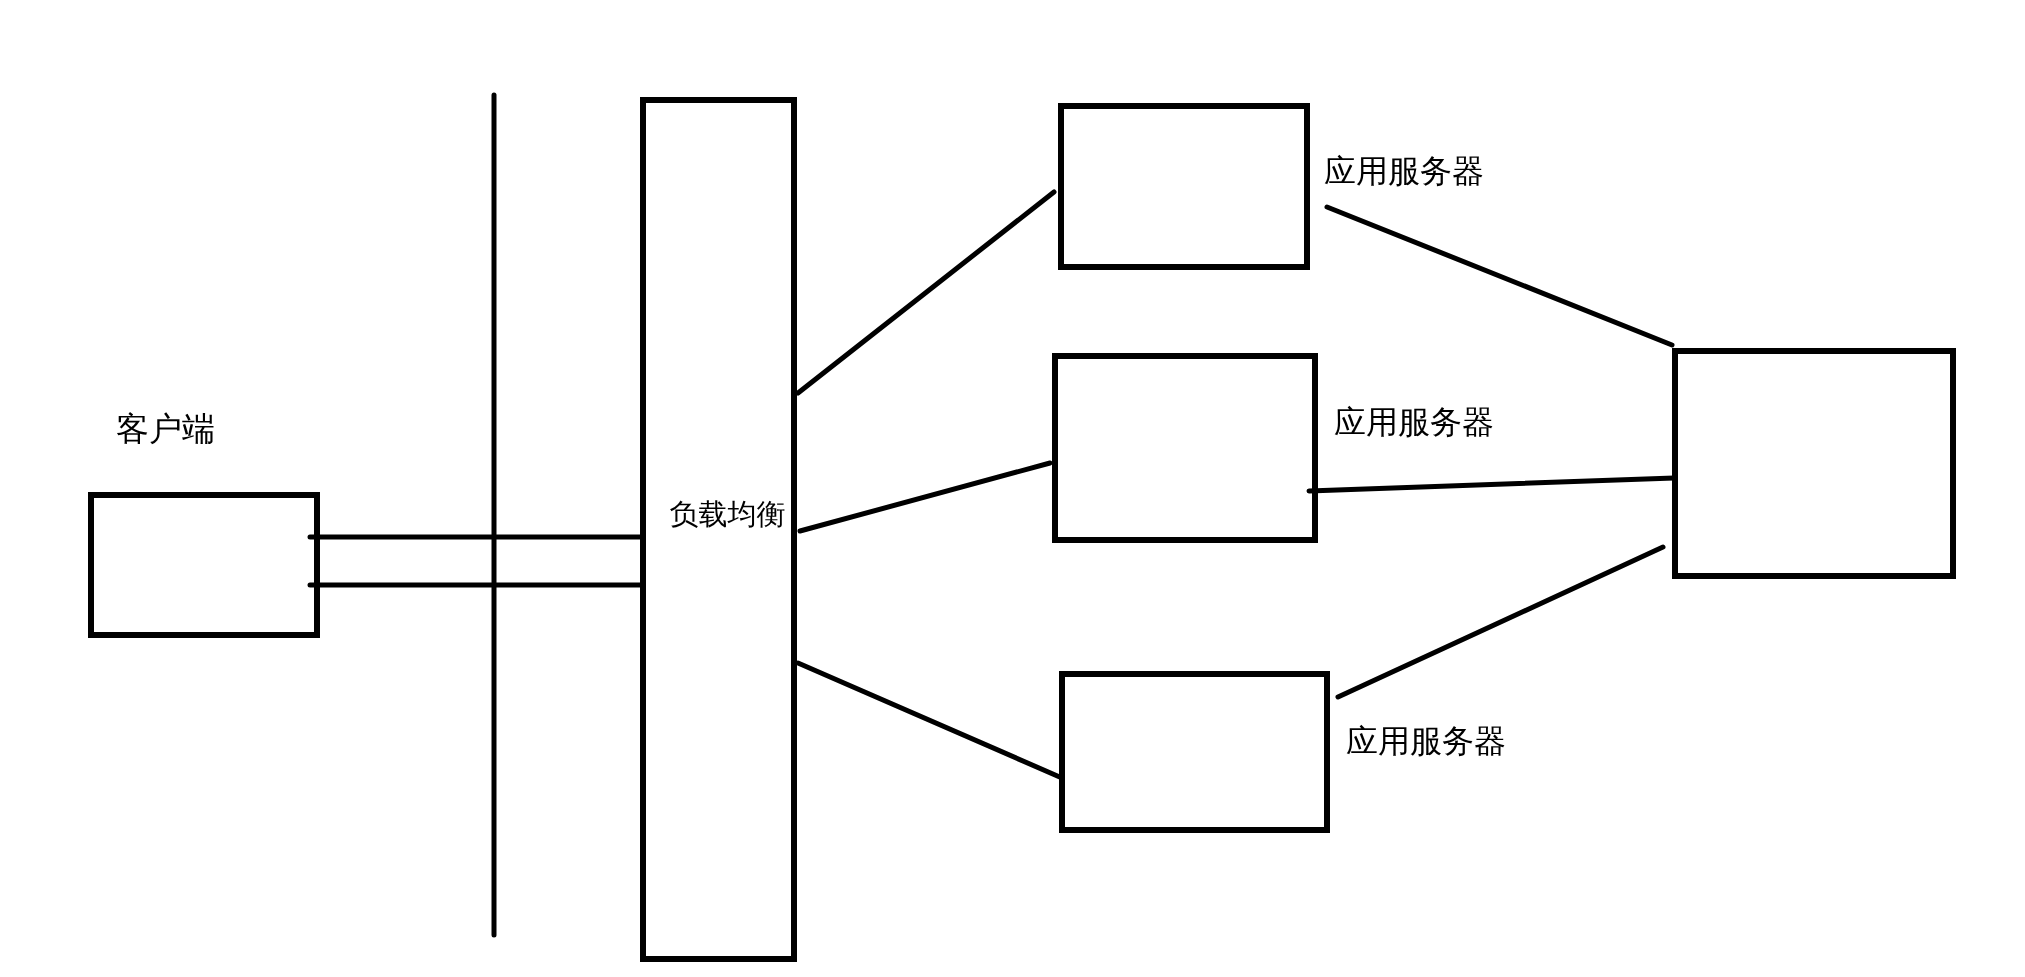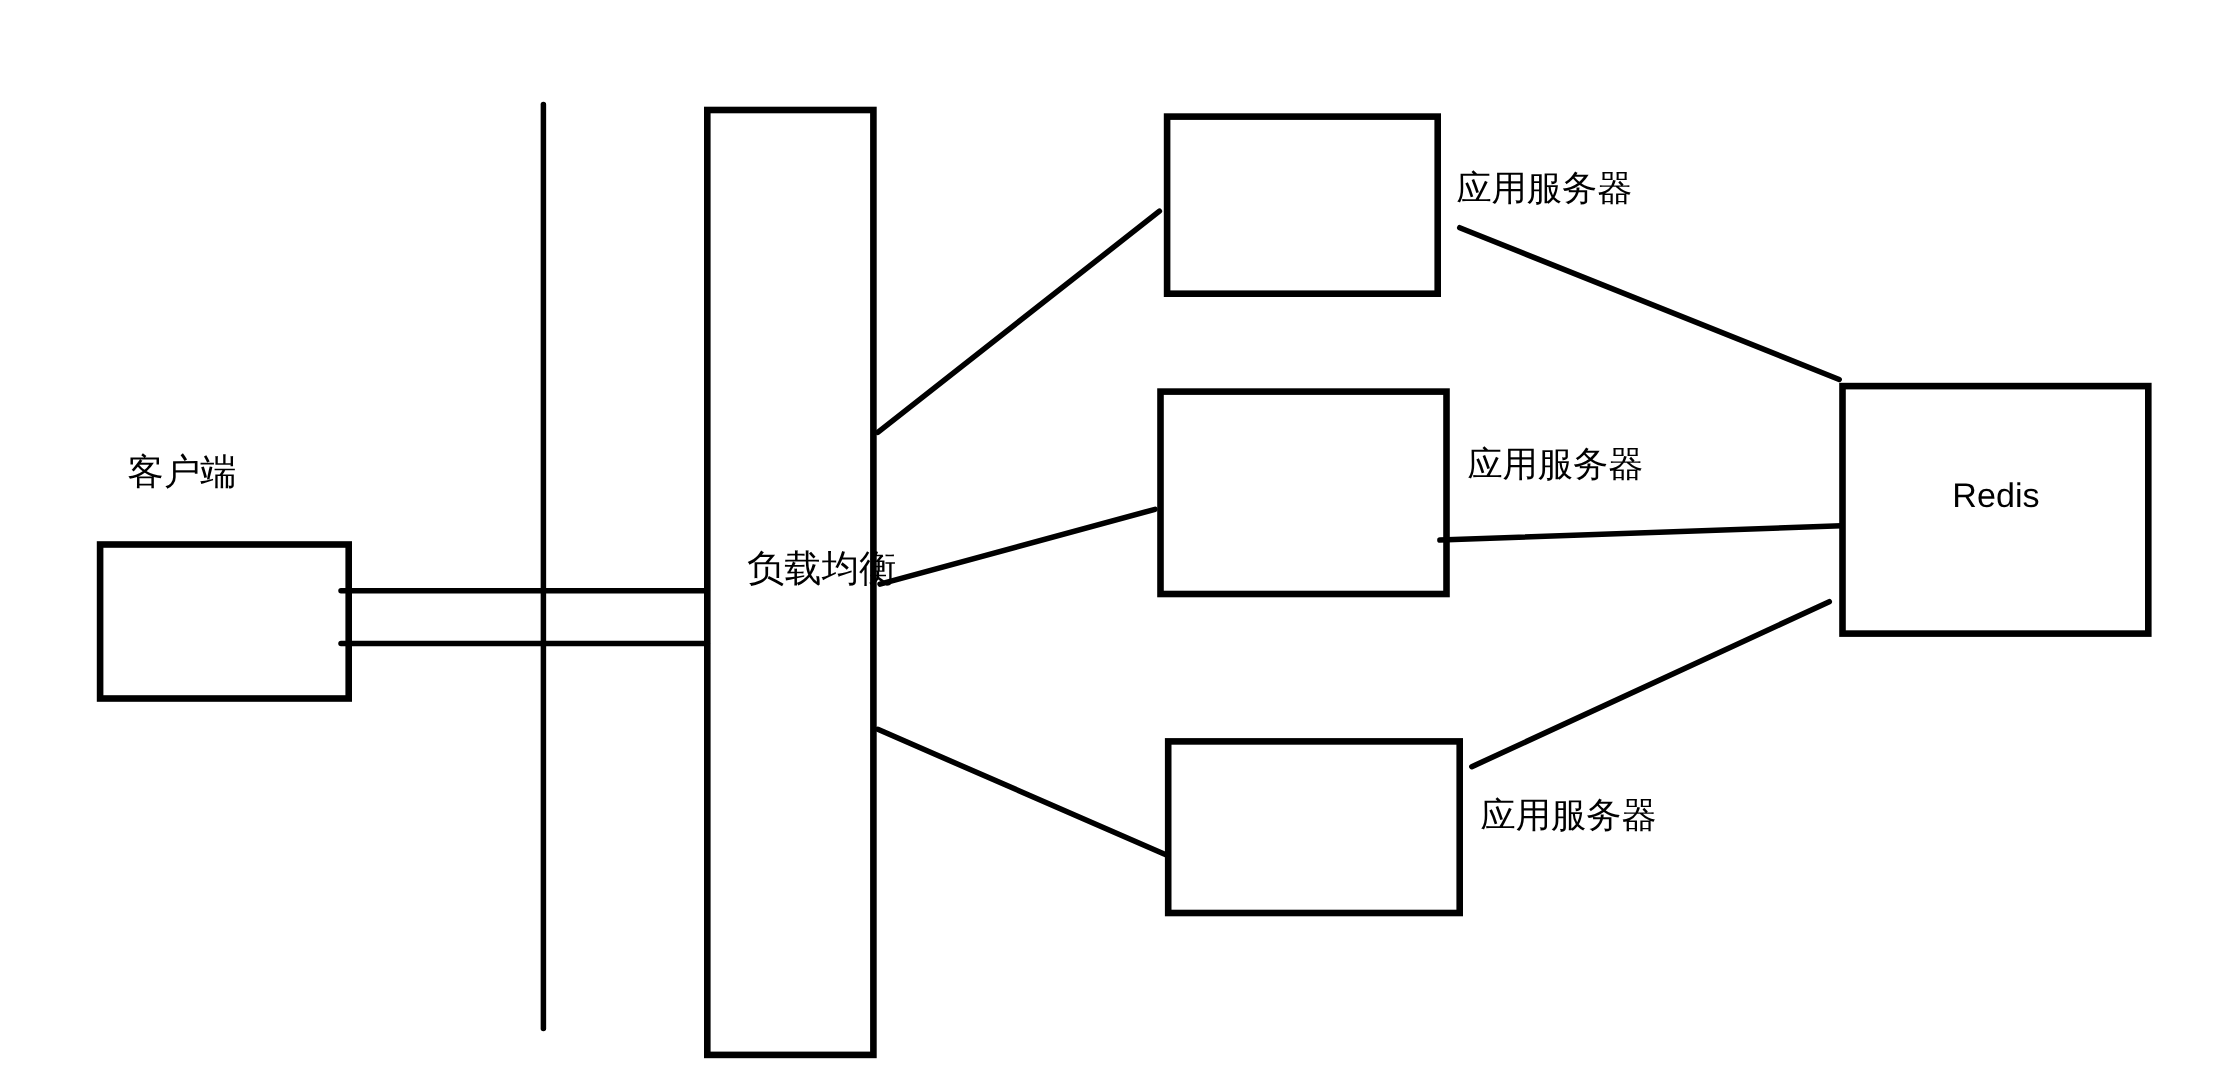--- a/index.html
+++ b/index.html
@@ -30,21 +30,21 @@
     stroke-linecap: round;
   }
   .lbl {
     position: absolute;
     color: var(--ink, #000);
     white-space: nowrap;
     line-height: 1.15;
     user-select: none;
   }
   .lbl-client { left: 116px; top: 410px; font-size: 33px; }
-  .lbl-lb     { left: 640px; top: 498px; width: 175px; text-align: right; font-size: 34px; }
+  .lbl-lb     { left: 640px; top: 498px; width: 175px; text-align: center; font-size: 29px; }
   .lbl-app1   { left: 1324px; top: 153px; font-size: 32px; }
   .lbl-app2   { left: 1334px; top: 404px; font-size: 32px; }
   .lbl-app3   { left: 1346px; top: 723px; font-size: 32px; }
   .lbl-redis  { left: 1672px; top: 433px; width: 285px; text-align: center; font-size: 31px; }
 </style>
 </head>
 <body>
 
 <div class="canvas">
 
@@ -74,15 +74,14 @@
   <div class="lbl lbl-client">客户端</div>
 
   <div class="lbl lbl-lb">负载均衡</div>
 
   <div class="lbl lbl-app1">应用服务器</div>
 
   <div class="lbl lbl-app2">应用服务器</div>
 
   <div class="lbl lbl-app3">应用服务器</div>
 
-  <div class="lbl lbl-redis">Redis</div>
 
 </div>
 
 </body></html>

